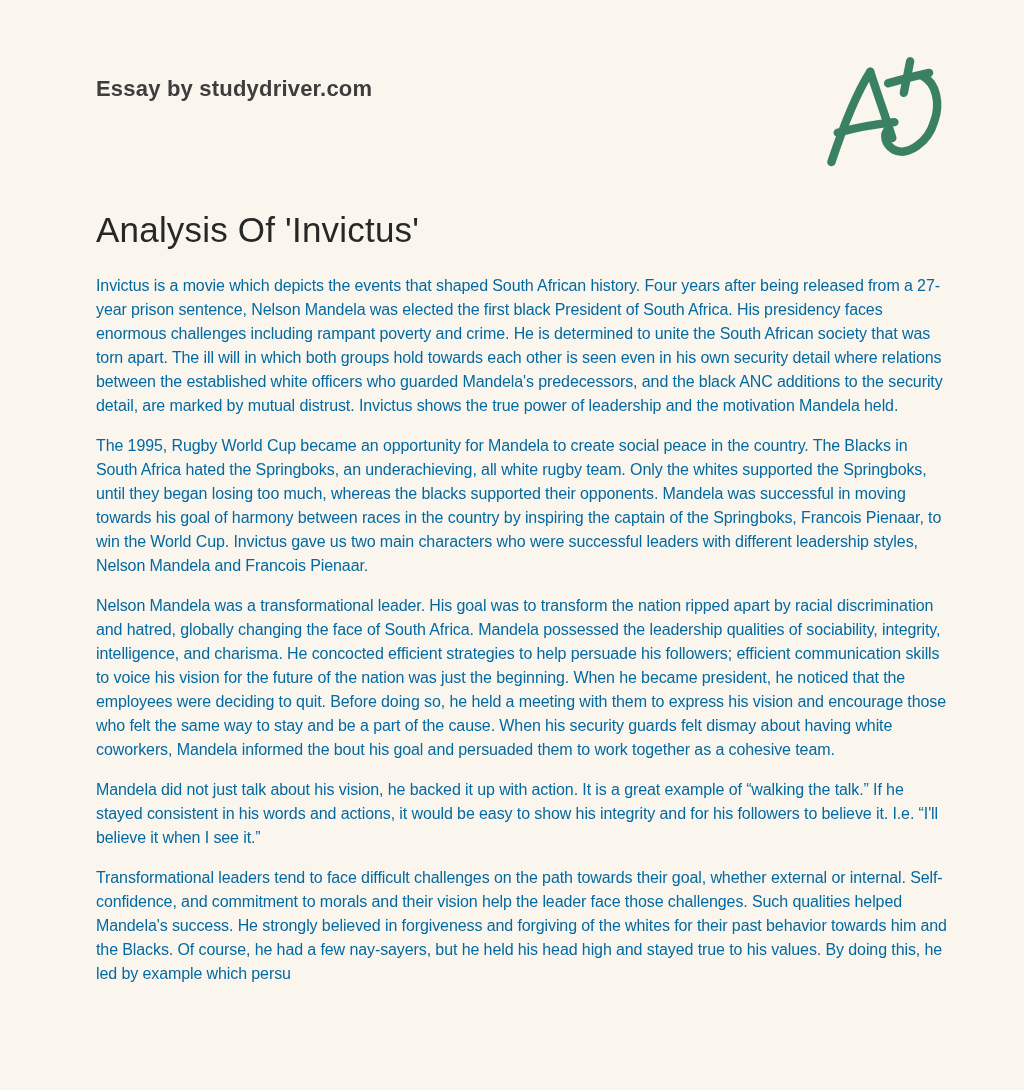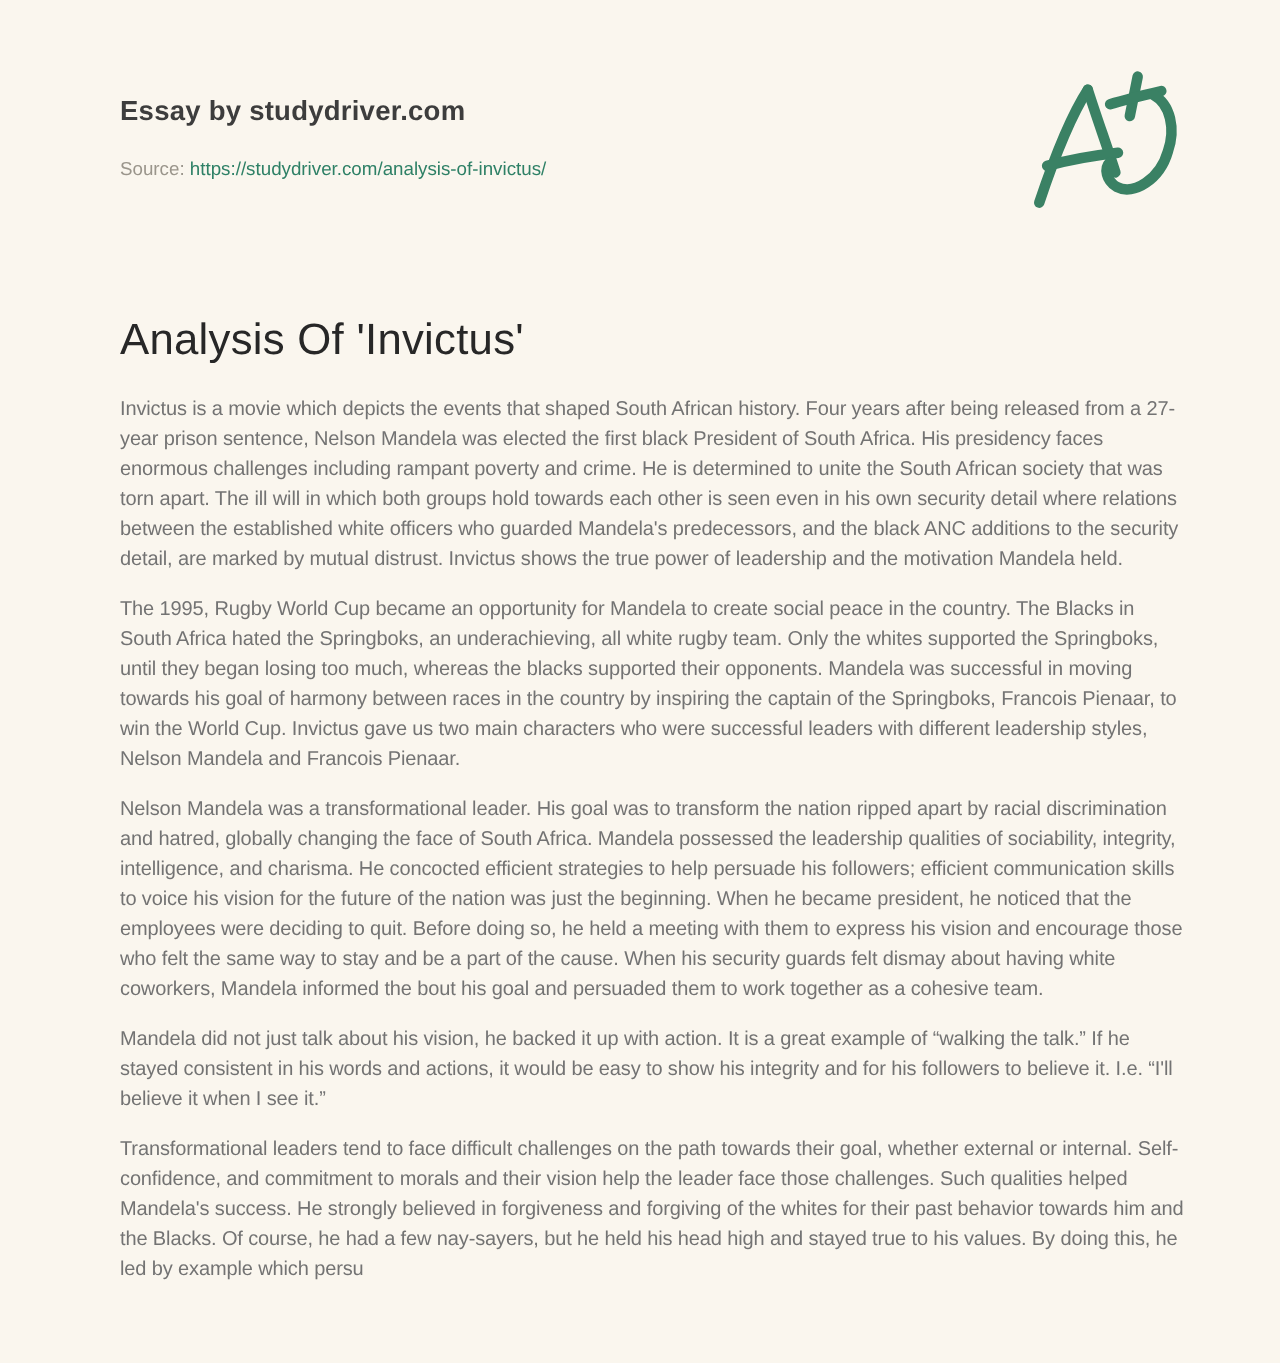--- a/index.html
+++ b/index.html
@@ -56,21 +56,21 @@
   }
   .article-body {
     margin-top: 22px;
     max-width: 852px;
   }
   .article-body p {
     margin: 0 0 16px 0;
     font-size: 16px;
     line-height: 24px;
     letter-spacing: -0.1px;
-    color: #737373;
+    color: #0369a1;
   }
 </style>
 </head>
 <body>
 
 <div class="page">
 
   <svg class="logo" viewBox="0 0 120 120" fill="none" xmlns="http://www.w3.org/2000/svg">
     <g stroke="#3a8164" stroke-width="8" stroke-linecap="round" fill="none">
 
@@ -85,24 +85,20 @@
       <path d="M 62,27 C 75,23 88,20 101,17"></path>
 
       <path d="M 95,20 C 108,27 112,46 106,63 C 100,84 80,97 67,90 C 59,85 57,76 62,71"></path>
     </g>
   </svg>
 
   <div class="content">
 
     <h2 class="brand-title">Essay by studydriver.com</h2>
 
-    <div class="source-line">
-      <span>Source:</span>
-      <a class="source-link" href="#">https://studydriver.com/analysis-of-invictus/</a>
-    </div>
 
     <h1 class="article-title">Analysis Of 'Invictus'</h1>
 
     <div class="article-body">
       <p>Invictus is a movie which depicts the events that shaped South African history. Four years after being released from a 27-year prison sentence, Nelson Mandela was elected the first black President of South Africa. His presidency faces enormous challenges including rampant poverty and crime. He is determined to unite the South African society that was torn apart. The ill will in which both groups hold towards each other is seen even in his own security detail where relations between the established white officers who guarded Mandela's predecessors, and the black ANC additions to the security detail, are marked by mutual distrust. Invictus shows the true power of leadership and the motivation Mandela held.</p>
       <p>The 1995, Rugby World Cup became an opportunity for Mandela to create social peace in the country. The Blacks in South Africa hated the Springboks, an underachieving, all white rugby team. Only the whites supported the Springboks, until they began losing too much, whereas the blacks supported their opponents. Mandela was successful in moving towards his goal of harmony between races in the country by inspiring the captain of the Springboks, Francois Pienaar, to win the World Cup. Invictus gave us two main characters who were successful leaders with different leadership styles, Nelson Mandela and Francois Pienaar.</p>
       <p>Nelson Mandela was a transformational leader. His goal was to transform the nation ripped apart by racial discrimination and hatred, globally changing the face of South Africa. Mandela possessed the leadership qualities of sociability, integrity, intelligence, and charisma. He concocted efficient strategies to help persuade his followers; efficient communication skills to voice his vision for the future of the nation was just the beginning. When he became president, he noticed that the employees were deciding to quit. Before doing so, he held a meeting with them to express his vision and encourage those who felt the same way to stay and be a part of the cause. When his security guards felt dismay about having white coworkers, Mandela informed the bout his goal and persuaded them to work together as a cohesive team.</p>
       <p>Mandela did not just talk about his vision, he backed it up with action. It is a great example of “walking the talk.” If he stayed consistent in his words and actions, it would be easy to show his integrity and for his followers to believe it. I.e. “I'll believe it when I see it.”</p>
       <p>Transformational leaders tend to face difficult challenges on the path towards their goal, whether external or internal. Self-confidence, and commitment to morals and their vision help the leader face those challenges. Such qualities helped Mandela's success. He strongly believed in forgiveness and forgiving of the whites for their past behavior towards him and the Blacks. Of course, he had a few nay-sayers, but he held his head high and stayed true to his values. By doing this, he led by example which persu</p>
     </div>

